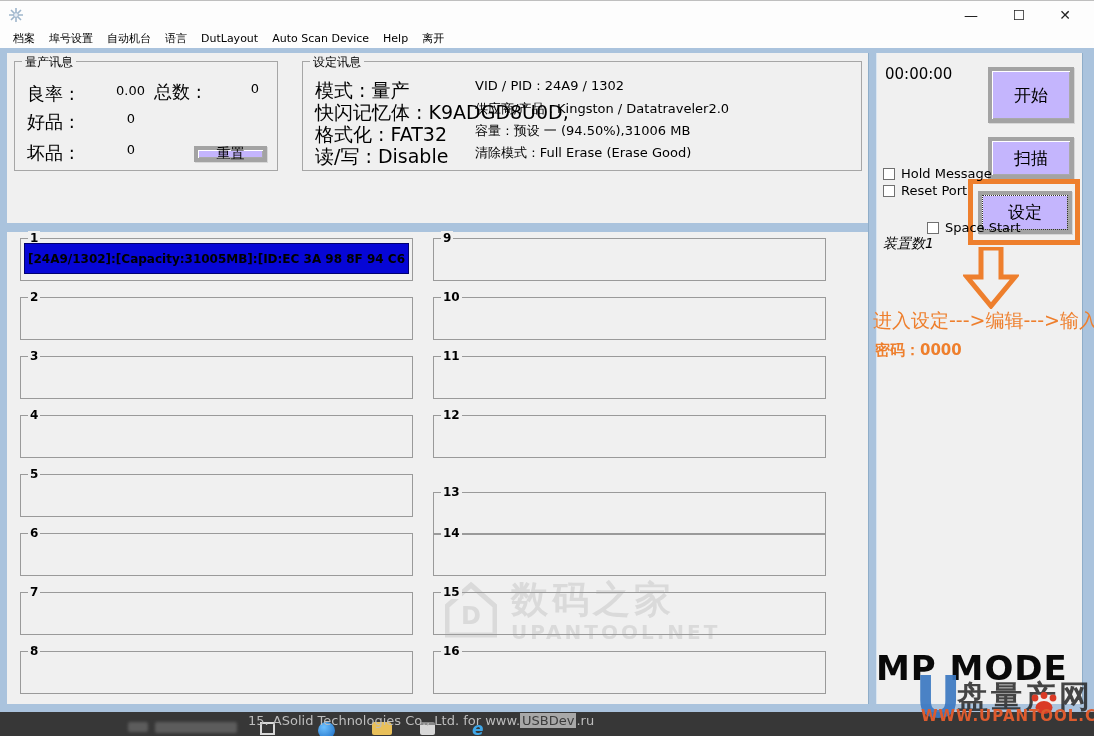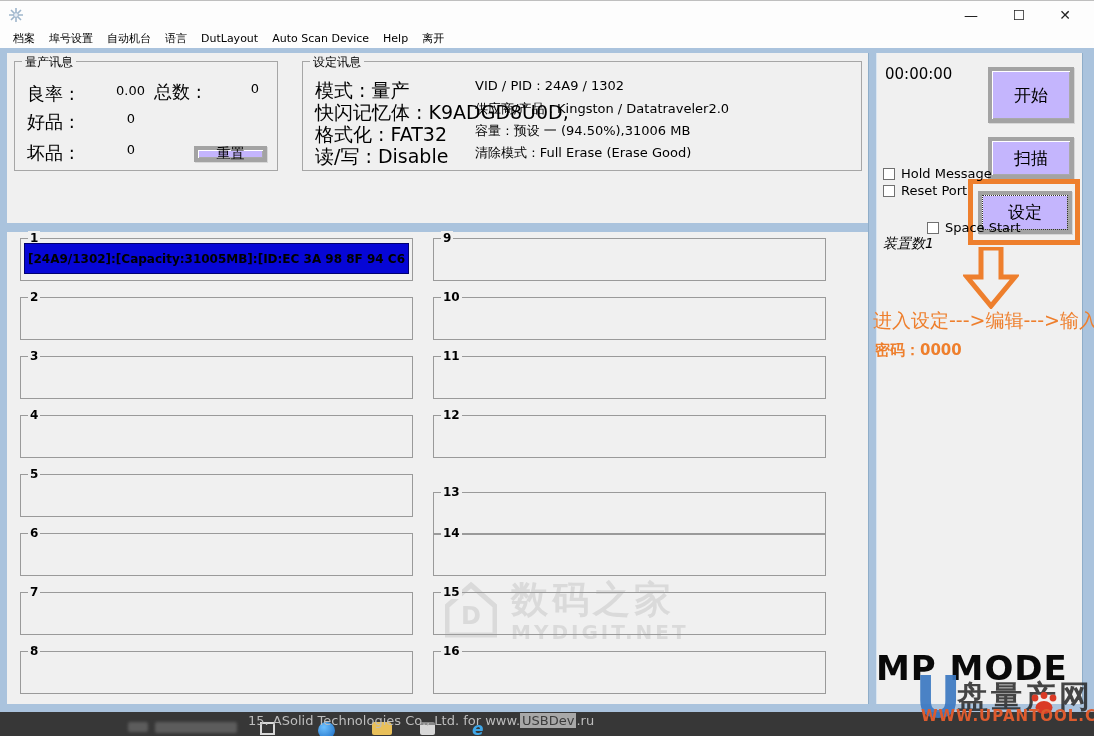--- a/index.html
+++ b/index.html
@@ -163,21 +163,21 @@
     </div>
 
     <div id="slots-area">
       <div id="wm-mydigit">
         <svg width="52" height="58" viewBox="0 0 52 58">
           <path d="M26 5 L50 26 L50 55 L2 55 L2 26 Z" fill="none" stroke="#dadada" stroke-width="5"></path>
           <text x="26" y="44" text-anchor="middle" font-size="24" font-weight="bold" fill="#dadada">D</text>
         </svg>
         <div class="txt">
           <div class="nm">数码之家</div>
-          <div class="site">MYDIGIT.NET</div>
+          <div class="site">UPANTOOL.NET</div>
         </div>
       </div>
     <div class="slot" style="left: 13px; top: 6px;">
           <span class="num">1</span>
           <div class="devbar">[24A9/1302]:[Capacity:31005MB]:[ID:EC 3A 98 8F 94 C6 ]</div>
         </div>
         <div class="slot" style="left: 13px; top: 65px;">
           <span class="num">2</span>
         </div>
         <div class="slot" style="left: 13px; top: 124px;">

